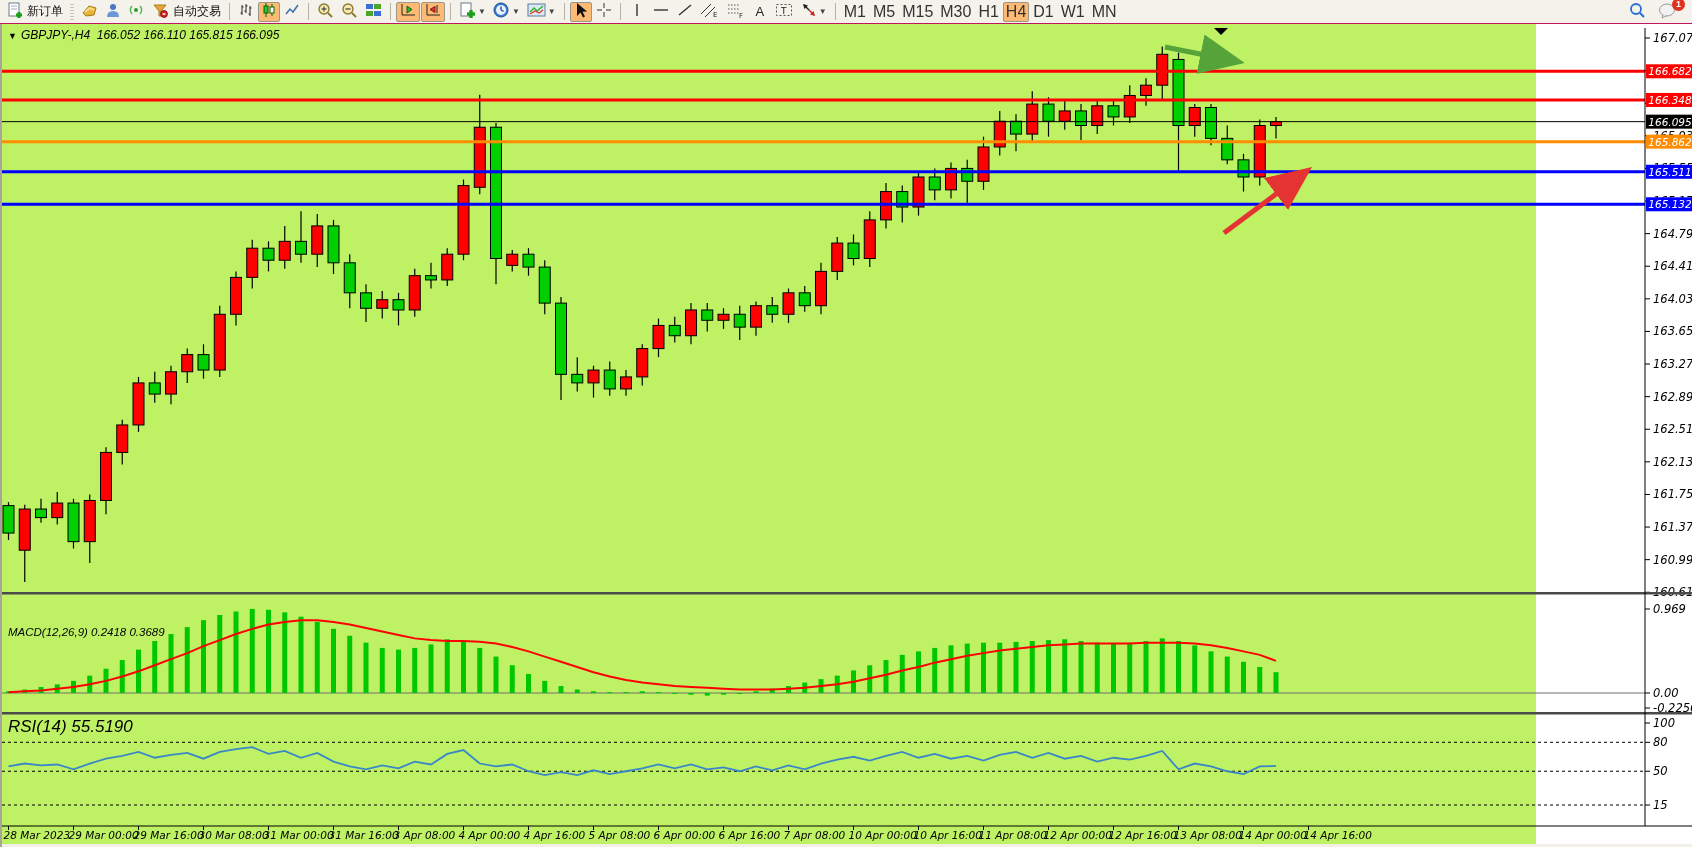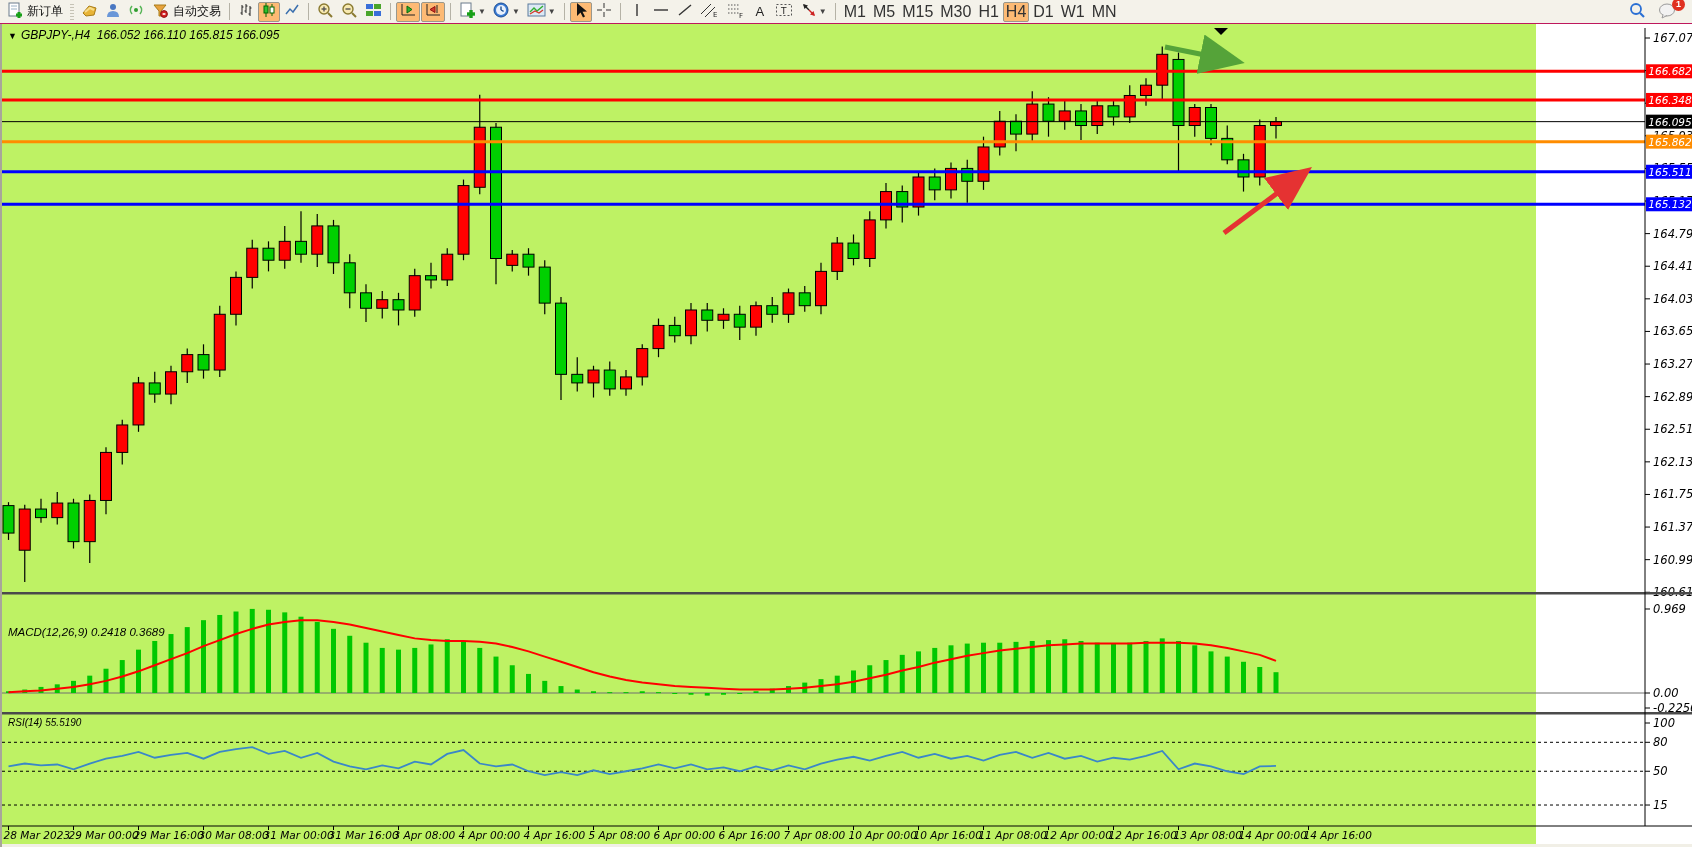--- a/index.html
+++ b/index.html
@@ -24,21 +24,21 @@
           text-align:center; font-weight:bold;}
   .chat-wrap{ position:relative; }
   
   .chart-area{ position:relative; width:1536px; height:823px; background:#bef264;
                border-left:2px solid #a8a69a;font-style:italic; }
   .chart-area svg{ position:absolute; left:0; top:0; }
   .overlay-label{ position:absolute; font-size:12px; color:#000; z-index:5; white-space:pre; }
   #chart-title{ left:6px; top:4px; }
   #chart-title .tri{ font-size:9px; margin-right:4px; }
   #macd-label{ left:6px; top:573px; font-size:11.5px;margin-top:29px; }
-  #rsi-label{ left:6px; top:693px; font-size:10px; }
+  #rsi-label{ left:6px; top:693px; font-size:17px; }
   svg text{ font-family:"DejaVu Sans","Liberation Sans",sans-serif; }
 </style>
 </head>
 <body>
 
 <div class="toolbar">
   <div class="tb">
     <span>
       <svg width="16" height="16">
           <rect x="2" y="1" width="10" height="13" fill="#fff" stroke="#6a7b8c"></rect>

